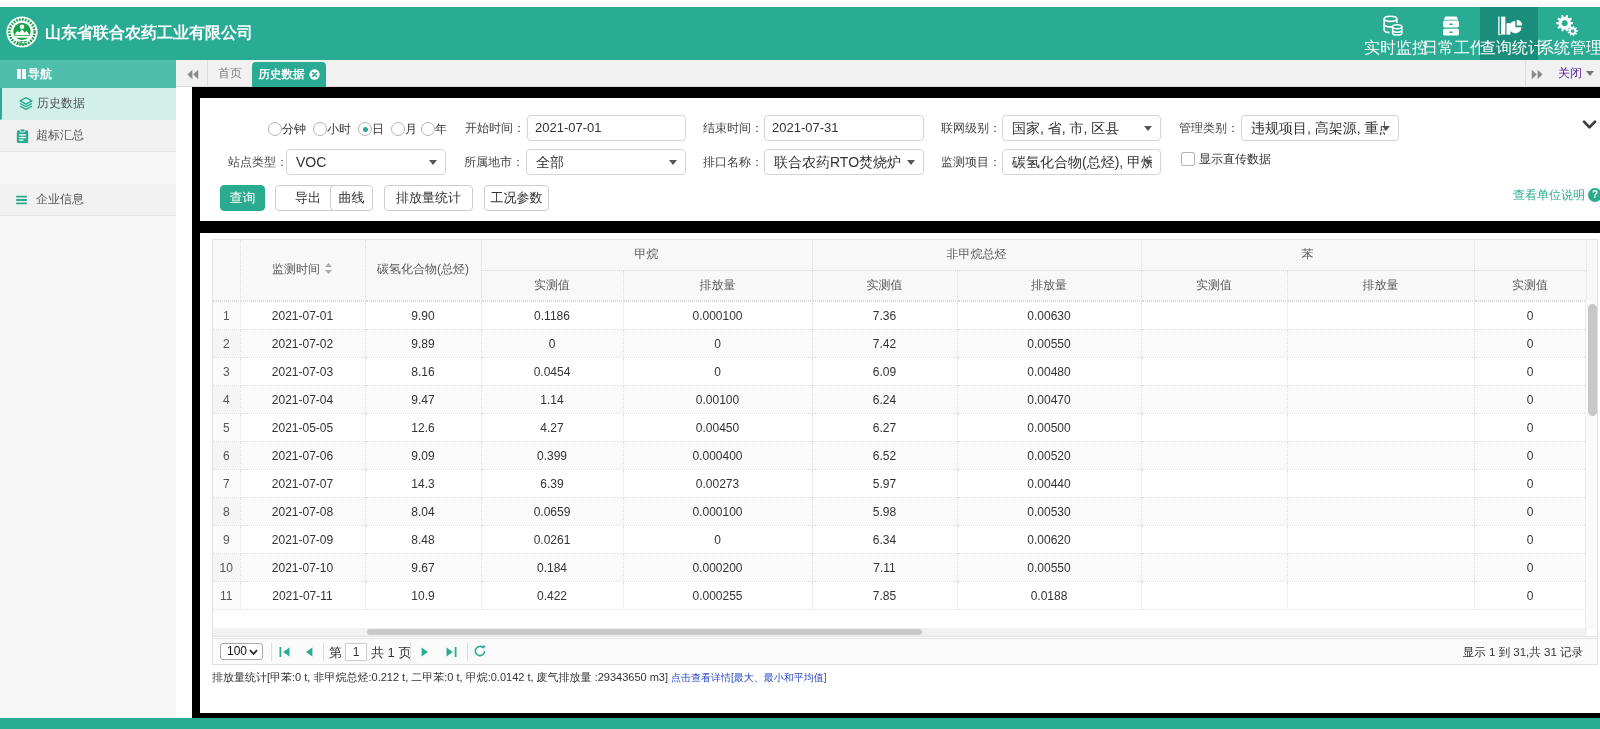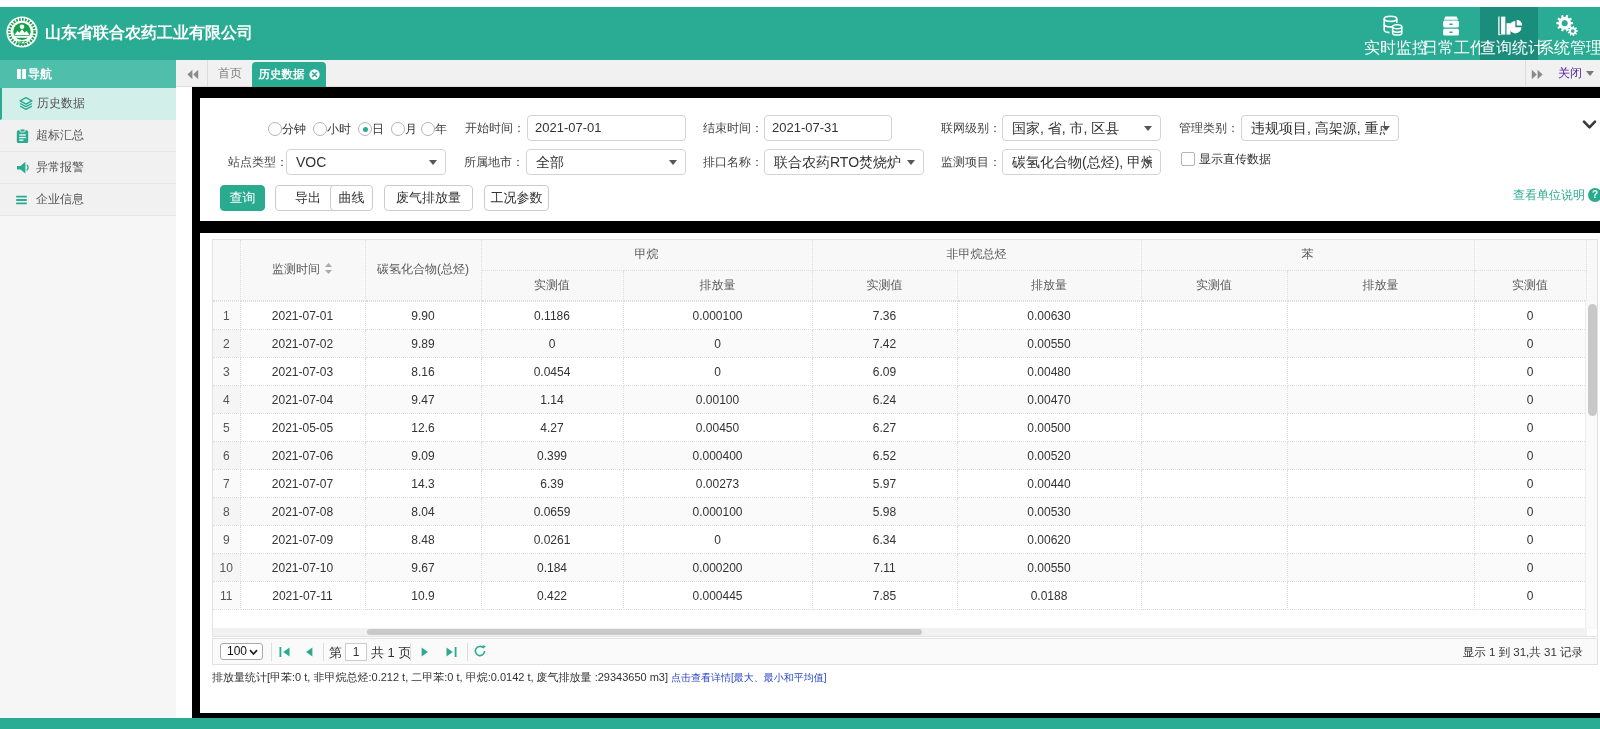--- a/index.html
+++ b/index.html
@@ -131,27 +131,20 @@
   <div class="mitem" style="top:60px">
       <span class="mic"><svg width="13" height="15" viewBox="0 0 13 15">
 <rect x="0.8" y="1.8" width="11.4" height="12.8" rx="1.6" fill="#2aab90"></rect>
 <rect x="4" y="0.5" width="5" height="3" rx="0.9" fill="#2aab90" stroke="#f1f1f1" stroke-width="0.9"></rect>
 <rect x="3.2" y="5.8" width="6.6" height="1.3" fill="#fff"></rect>
 <rect x="3.2" y="8.4" width="6.6" height="1.3" fill="#fff"></rect>
 <rect x="3.2" y="11" width="4.2" height="1.3" fill="#fff"></rect>
 </svg></span>
       <span class="mtx">超标汇总</span>
     </div>
-  <div class="mitem" style="top:92px">
-      <span class="mic"><svg width="15" height="14" viewBox="0 0 15 14">
-<path d="M1 4.9 h3.4 L9.4 0.8 v11.8 L4.4 8.4 H1 z" fill="#2aab90"></path>
-<path d="M11 4.1 a3.4 3.4 0 0 1 0 5" stroke="#2aab90" stroke-width="1.3" fill="none" stroke-linecap="round"></path>
-</svg></span>
-      <span class="mtx">异常报警</span>
-    </div>
   <div class="mitem" style="top:124px">
       <span class="mic"><svg width="11" height="9" viewBox="0 0 11 9">
 <rect x="0" y="0" width="11" height="1.9" rx="0.9" fill="#2aab90"></rect>
 <rect x="0" y="3.5" width="11" height="1.9" rx="0.9" fill="#2aab90"></rect>
 <rect x="0" y="7" width="11" height="1.9" rx="0.9" fill="#2aab90"></rect>
 </svg></span>
       <span class="mtx">企业信息</span>
     </div>
 </div>
 
@@ -181,21 +174,21 @@
       <div class="rlb" style="left:127px;top:18px">小时</div>
   <div class="radio on" style="left:158px;top:24px"></div>
       <div class="rlb" style="left:172px;top:18px">日</div>
   <div class="radio" style="left:191px;top:24px"></div>
       <div class="rlb" style="left:205px;top:18px">月</div>
   <div class="radio" style="left:221px;top:24px"></div>
       <div class="rlb" style="left:235px;top:18px">年</div>
   <div class="flabel" style="left:265px;top:17px">开始时间：</div>
   <div class="inp" style="left:327px;top:17px;width:159px;padding-left:7px">2021-07-01</div>
   <div class="flabel" style="left:503px;top:17px">结束时间：</div>
-  <div class="inp" style="left:564px;top:17px;width:128px;padding-left:7px">2021-07-31</div>
+  <div class="inp" style="left:564px;top:17px;width:160px;padding-left:7px">2021-07-31</div>
   <div class="flabel" style="left:741px;top:17px">联网级别：</div>
   <div class="inp" style="left:802px;top:17px;width:159px">
         <span class="txt">国家, 省, 市, 区县</span>
         <span class="caret"></span>
       </div>
   <div class="flabel" style="left:979px;top:17px">管理类别：</div>
   <div class="inp" style="left:1041px;top:17px;width:158px">
         <span class="txt" style="margin-right:13px">违规项目, 高架源, 重点排污</span>
         <span class="caret"></span>
       </div>
@@ -222,21 +215,21 @@
   <div class="inp" style="left:802px;top:51px;width:159px">
         <span class="txt" style="margin-right:8px">碳氢化合物(总烃), 甲烷, 非</span>
         <span class="caret"></span>
       </div>
   <div class="chk" style="left:981px;top:54px"></div>
   <div class="rlb" style="left:999px;top:48px">显示直传数据</div>
 
   <div class="btn primary" style="left:20px;top:87px;width:45px">查询</div>
   <div class="btn" style="left:75px;top:87px;width:66px">导出</div>
   <div class="btn" style="left:130px;top:87px;width:43px">曲线</div>
-  <div class="btn" style="left:184px;top:87px;width:89px">废气排放量</div>
+  <div class="btn" style="left:184px;top:87px;width:89px">排放量统计</div>
   <div class="btn" style="left:284px;top:87px;width:65px">工况参数</div>
   <div style="position:absolute;left:1313px;top:84px;height:26px;line-height:26px;font-size:12px;color:#2aab90">查看单位说明<svg width="14" height="14" viewBox="0 0 14 14" style="vertical-align:-3px;margin-left:3px">
 <circle cx="7" cy="7" r="7" fill="#2aab90"></circle>
 <text x="7" y="10.4" text-anchor="middle" font-size="10" font-weight="bold" fill="#fff" font-family="Liberation Sans">?</text>
 </svg></div>
 </div>
 
 <div id="tpanel">
   <div id="dg">
     <div id="dghead">
@@ -411,21 +404,21 @@
                 <td>0.00550</td>
                 <td></td>
                 <td></td>
                 <td>0</td>
               </tr>
 <tr>
                 <td class="num">11</td>
                 <td>2021-07-11</td>
                 <td>10.9</td>
                 <td>0.422</td>
-                <td>0.000445</td>
+                <td>0.000255</td>
                 <td>7.85</td>
                 <td>0.0188</td>
                 <td></td>
                 <td></td>
                 <td>0</td>
               </tr>
       </tbody>
           </table>
     </div>
     <div id="vsb">

